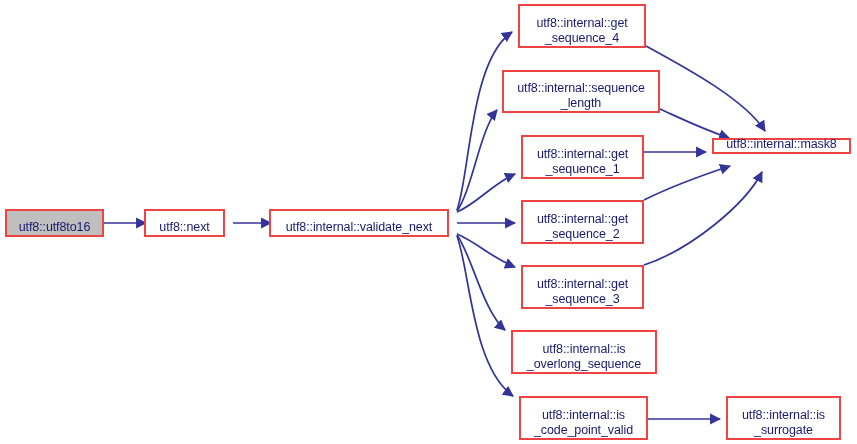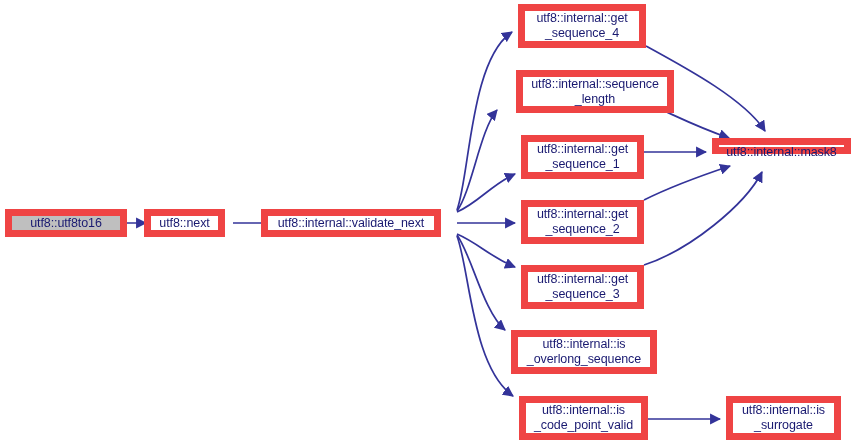--- a/index.html
+++ b/index.html
@@ -21,28 +21,28 @@
     position: absolute;
     left: 0;
     top: 0;
     width: 857px;
     height: 444px;
     pointer-events: none;
   }
   .node {
     position: absolute;
     box-sizing: border-box;
-    border: 7px solid #ef4444;
+    border: 2px solid #ef4444;
     background: #ffffff;
     color: #191970;
     font-size: 12.5px;
     line-height: 15px;
     text-align: center;
     display: flex;
-    align-items: flex-start;
+    align-items: flex-end;
     justify-content: center;
     white-space: pre-line;
     letter-spacing: -0.1px;
   }
   .node.highlight {
     background: #bfbfbf;
   }
   .node-label {
     display: block;
     width: 100%;
@@ -89,26 +89,26 @@
 
       <path d="M 644 200 C 668 188 700 176 730 166"></path>
 
       <path d="M 644 265 C 690 250 745 205 762 172"></path>
 
       <path d="M 648 419 L 720 419"></path>
     </g>
   </svg>
 
   <div id="nodes">
-      <div class="node highlight" style="left: 5px; top: 209px; width: 122px; height: 28px;"><span class="node-label">utf8::utf8to16</span></div>
+      <div class="node highlight" style="left: 5px; top: 209px; width: 99px; height: 28px;"><span class="node-label">utf8::utf8to16</span></div>
       <div class="node" style="left: 144px; top: 209px; width: 81px; height: 28px;"><span class="node-label">utf8::next</span></div>
-      <div class="node" style="left: 261px; top: 209px; width: 180px; height: 28px;"><span class="node-label">utf8::internal::validate_next</span></div>
+      <div class="node" style="left: 269px; top: 209px; width: 180px; height: 28px;"><span class="node-label">utf8::internal::validate_next</span></div>
       <div class="node" style="left: 518px; top: 4px; width: 128px; height: 44px;"><span class="node-label">utf8::internal::get
 _sequence_4</span></div>
-      <div class="node" style="left: 502px; top: 70px; width: 158px; height: 43px; margin-left: 14px;"><span class="node-label">utf8::internal::sequence
+      <div class="node" style="left: 502px; top: 70px; width: 158px; height: 43px;"><span class="node-label">utf8::internal::sequence
 _length</span></div>
       <div class="node" style="left: 521px; top: 135px; width: 123px; height: 44px;"><span class="node-label">utf8::internal::get
 _sequence_1</span></div>
       <div class="node" style="left: 521px; top: 200px; width: 123px; height: 44px;"><span class="node-label">utf8::internal::get
 _sequence_2</span></div>
       <div class="node" style="left: 521px; top: 265px; width: 123px; height: 44px;"><span class="node-label">utf8::internal::get
 _sequence_3</span></div>
       <div class="node" style="left: 511px; top: 330px; width: 146px; height: 44px;"><span class="node-label">utf8::internal::is
 _overlong_sequence</span></div>
       <div class="node" style="left: 519px; top: 396px; width: 129px; height: 44px;"><span class="node-label">utf8::internal::is

